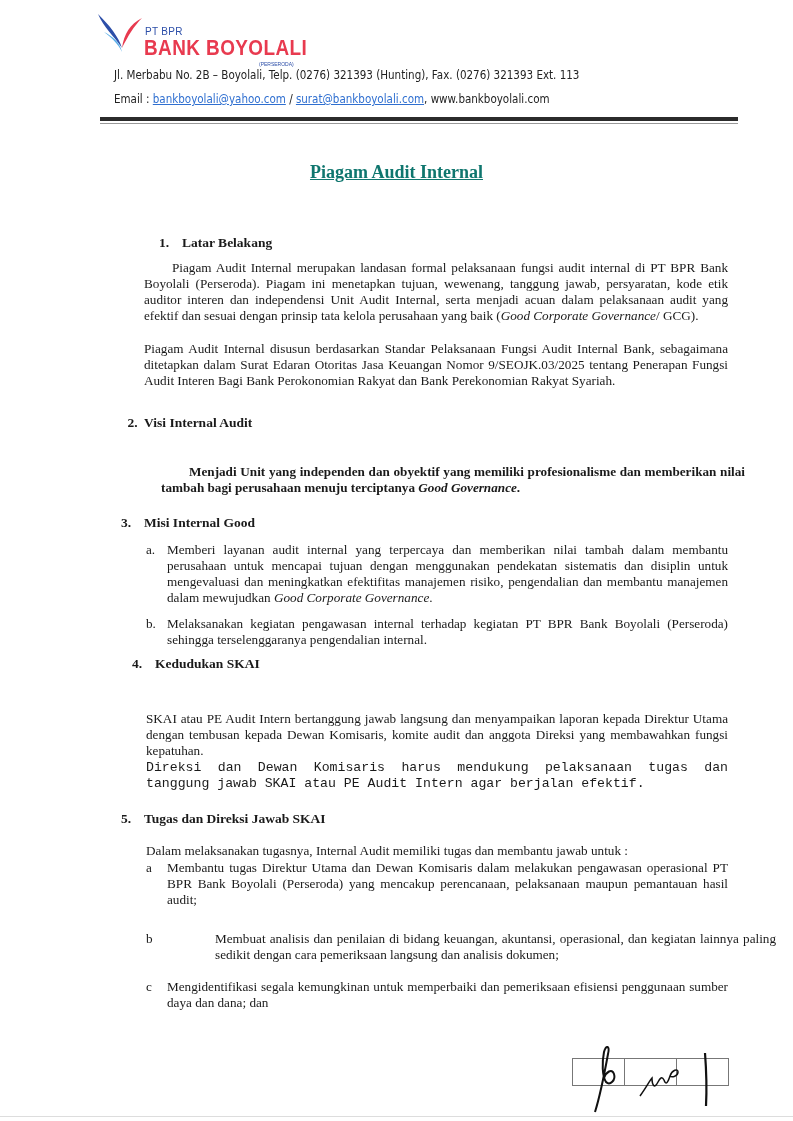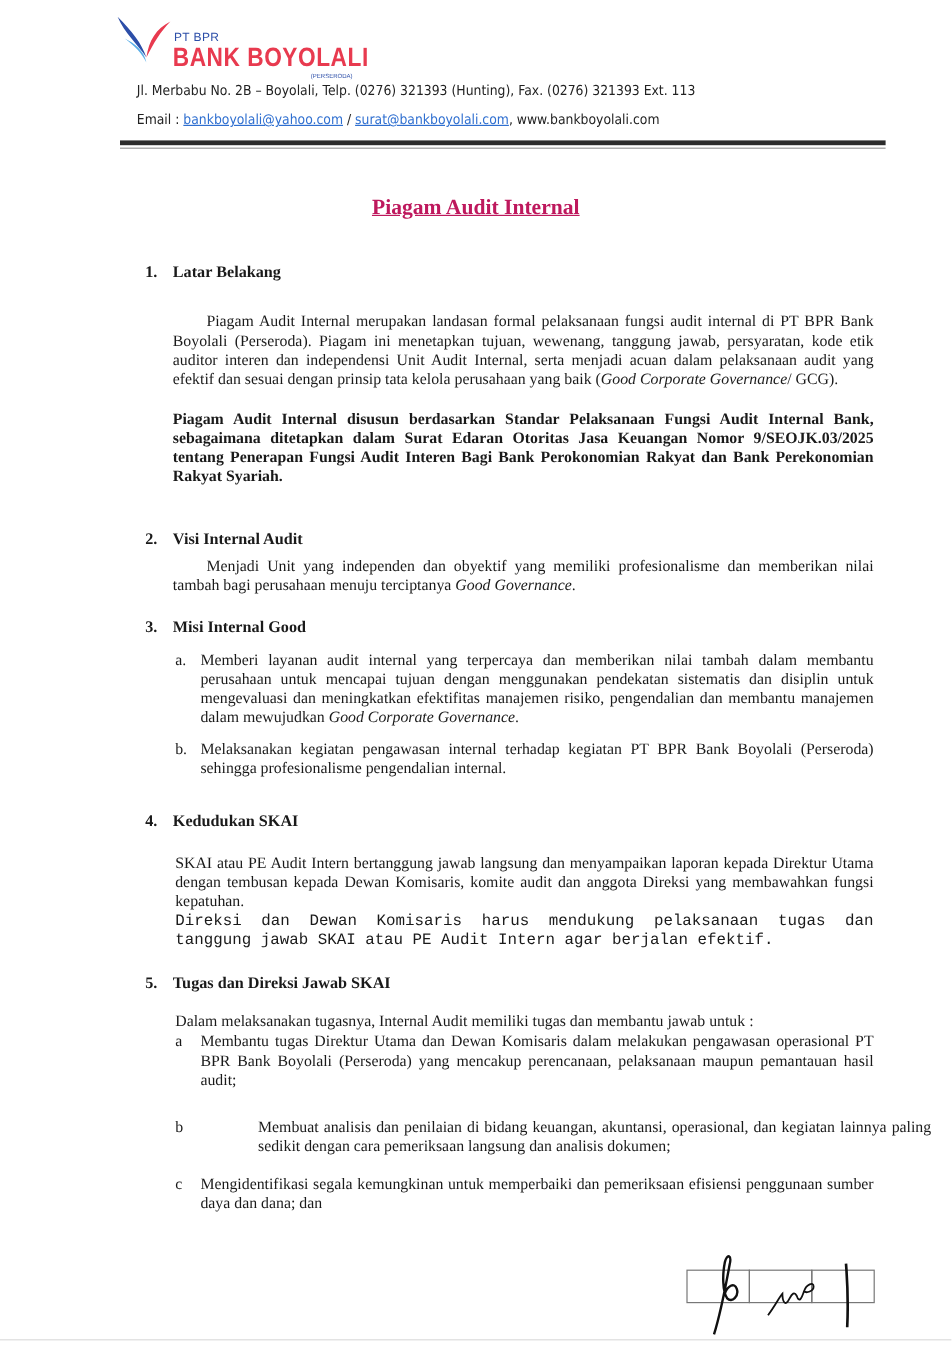--- a/index.html
+++ b/index.html
@@ -8,21 +8,21 @@
   .logo { position: absolute; left: 96px; top: 10px; width: 220px; height: 50px; }
   .logo svg { position: absolute; left: 0; top: 0; }
   .logo-small { position: absolute; left: 49px; top: 16px; font-family: "Liberation Sans", sans-serif; font-size: 10px; color: #2c4ea8; letter-spacing: 0.3px; }
   .logo-big { position: absolute; left: 48px; top: 25px; font-family: "Liberation Sans", sans-serif; font-size: 22px; font-weight: bold; color: #e83a4f; transform: scaleX(0.86); transform-origin: left top; letter-spacing: 0.5px; white-space: nowrap; }
   .logo-sub { position: absolute; left: 163px; top: 51px; font-family: "Liberation Sans", sans-serif; font-size: 5px; color: #2c4ea8; }
   .addr { position: absolute; left: 114px; top: 68px; font-family: "DejaVu Sans", sans-serif; font-size: 11.5px; color: #222; white-space: nowrap; transform: scaleX(0.9); transform-origin: left top; }
   .email { position: absolute; left: 114px; top: 92px; font-family: "DejaVu Sans", sans-serif; font-size: 11.5px; color: #222; white-space: nowrap; transform: scaleX(0.9); transform-origin: left top; }
   .email a { color: #2f6fd0; text-decoration: underline; }
   .rule-thick { position: absolute; left: 100px; top: 117px; width: 638px; height: 4px; background: #2b2b2b; }
   .rule-thin { position: absolute; left: 100px; top: 123px; width: 638px; height: 1px; background: #999; }
-  .title { position: absolute; left: 0; width: 793px; top: 162px; text-align: center; font-family: "Liberation Serif", serif; font-weight: bold; font-size: 18px; color: #be185d; }
+  .title { position: absolute; left: 0; width: 793px; top: 162px; text-align: center; font-family: "Liberation Serif", serif; font-weight: bold; font-size: 18px; color: #0f766e; }
   .title span { text-decoration: underline; }
   .doc { font-family: "Liberation Serif", serif; font-size: 13.2px; color: #1a1a1a; line-height: 16px; }
   .h { position: absolute; left: 121px; font-weight: bold; font-size: 13.5px; }
   .h .num { display: inline-block; width: 23px; }
   .p { position: absolute; text-align: justify; }
   .p i { font-style: italic; }
   .item { position: absolute; }
   .item .lbl { position: absolute; left: 0; top: 0; }
   .item .txt { position: absolute; left: 21px; top: 0; text-align: justify; }
   .sign { position: absolute; left: 572px; top: 1058px; width: 157px; height: 27px; }
@@ -50,44 +50,44 @@
   <div class="email">
     <span>Email : </span><a>bankboyolali@yahoo.com</a><span> / </span><a>surat@bankboyolali.com</a><span>, </span><span>www.bankboyolali.com</span>
   </div>
   <div class="rule-thick"></div>
   <div class="rule-thin"></div>
 
   <div class="title"><span>Piagam Audit Internal</span></div>
 
   <div class="doc">
 
-    <div class="h" style="top:219px;">
+    <div class="h" style="top:235px;margin-left:38px;">
       <span class="num">1.</span><span>Latar Belakang</span>
     </div>
     <div class="p" style="left:144px; top:260px; width:584px; text-indent:28px;"><span>Piagam Audit Internal merupakan landasan formal pelaksanaan fungsi audit internal di PT BPR Bank Boyolali (Perseroda). Piagam ini menetapkan tujuan, wewenang, tanggung jawab, persyaratan, kode etik auditor interen dan independensi Unit Audit Internal, serta menjadi acuan dalam pelaksanaan audit yang efektif dan sesuai dengan prinsip tata kelola perusahaan yang baik (</span><i>Good Corporate Governance</i><span>/ GCG).</span></div>
-    <div class="p" style="left:144px; top:341px; width:584px;font-weight:bold;">Piagam Audit Internal disusun berdasarkan Standar Pelaksanaan Fungsi Audit Internal Bank, sebagaimana ditetapkan dalam Surat Edaran  Otoritas Jasa Keuangan Nomor 9/SEOJK.03/2025 tentang Penerapan Fungsi Audit Interen Bagi Bank Perokonomian Rakyat dan Bank Perekonomian Rakyat Syariah.</div>
+    <div class="p" style="left:144px; top:341px; width:584px;">Piagam Audit Internal disusun berdasarkan Standar Pelaksanaan Fungsi Audit Internal Bank, sebagaimana ditetapkan dalam Surat Edaran  Otoritas Jasa Keuangan Nomor 9/SEOJK.03/2025 tentang Penerapan Fungsi Audit Interen Bagi Bank Perokonomian Rakyat dan Bank Perekonomian Rakyat Syariah.</div>
 
-    <div class="h" style="top:441px;">
+    <div class="h" style="top:415px;text-align:center;">
       <span class="num">2.</span><span>Visi Internal Audit</span>
     </div>
-    <div class="p" style="left:144px; top:464px; width:584px; text-indent:28px;"><span>Menjadi Unit yang independen dan obyektif yang memiliki profesionalisme dan memberikan nilai tambah bagi perusahaan menuju terciptanya </span><i>Good Governance</i><span>.</span></div>
+    <div class="p" style="left:161px; top:464px; width:584px; text-indent:28px;font-weight:bold;"><span>Menjadi Unit yang independen dan obyektif yang memiliki profesionalisme dan memberikan nilai tambah bagi perusahaan menuju terciptanya </span><i>Good Governance</i><span>.</span></div>
 
     <div class="h" style="top:515px;">
       <span class="num">3.</span><span>Misi Internal Good</span>
     </div>
     <div class="item" style="left:146px; top:542px;">
       <span class="lbl">a.</span>
       <div class="txt" style="width:561px;"><span>Memberi layanan audit internal yang terpercaya dan memberikan nilai tambah dalam membantu perusahaan untuk mencapai tujuan dengan menggunakan pendekatan sistematis dan disiplin untuk mengevaluasi dan meningkatkan efektifitas manajemen risiko, pengendalian dan membantu manajemen dalam mewujudkan </span><i>Good Corporate Governance</i><span>.</span></div>
     </div>
     <div class="item" style="left:146px; top:616px;">
       <span class="lbl">b.</span>
-      <div class="txt" style="width:561px;">Melaksanakan kegiatan pengawasan internal terhadap kegiatan PT BPR Bank Boyolali (Perseroda) sehingga profesionalisme pengendalian internal.</div>
+      <div class="txt" style="width:561px;">Melaksanakan kegiatan pengawasan internal terhadap kegiatan PT BPR Bank Boyolali (Perseroda) sehingga terselenggaranya pengendalian internal.</div>
     </div>
 
-    <div class="h" style="top:676px;">
+    <div class="h" style="top:656px;margin-left:11px;">
       <span class="num">4.</span><span>Kedudukan SKAI</span>
     </div>
     <div class="p" style="left:146px; top:711px; width:582px;">SKAI atau PE Audit Intern bertanggung jawab langsung dan menyampaikan laporan kepada Direktur Utama dengan tembusan kepada Dewan Komisaris, komite audit dan anggota Direksi yang membawahkan fungsi kepatuhan.</div>
     <div class="p" style="left:146px; top:760px; width:582px;font-family:Liberation Mono, monospace;">Direksi dan Dewan Komisaris harus mendukung pelaksanaan tugas dan tanggung jawab SKAI atau PE Audit Intern agar berjalan efektif.</div>
 
     <div class="h" style="top:811px;">
       <span class="num">5.</span><span>Tugas dan Direksi Jawab SKAI</span>
     </div>
     <div class="p" style="left:146px; top:843px; width:582px;">Dalam melaksanakan tugasnya, Internal Audit memiliki tugas dan membantu jawab untuk :</div>
     <div class="item" style="left:146px; top:860px;">

